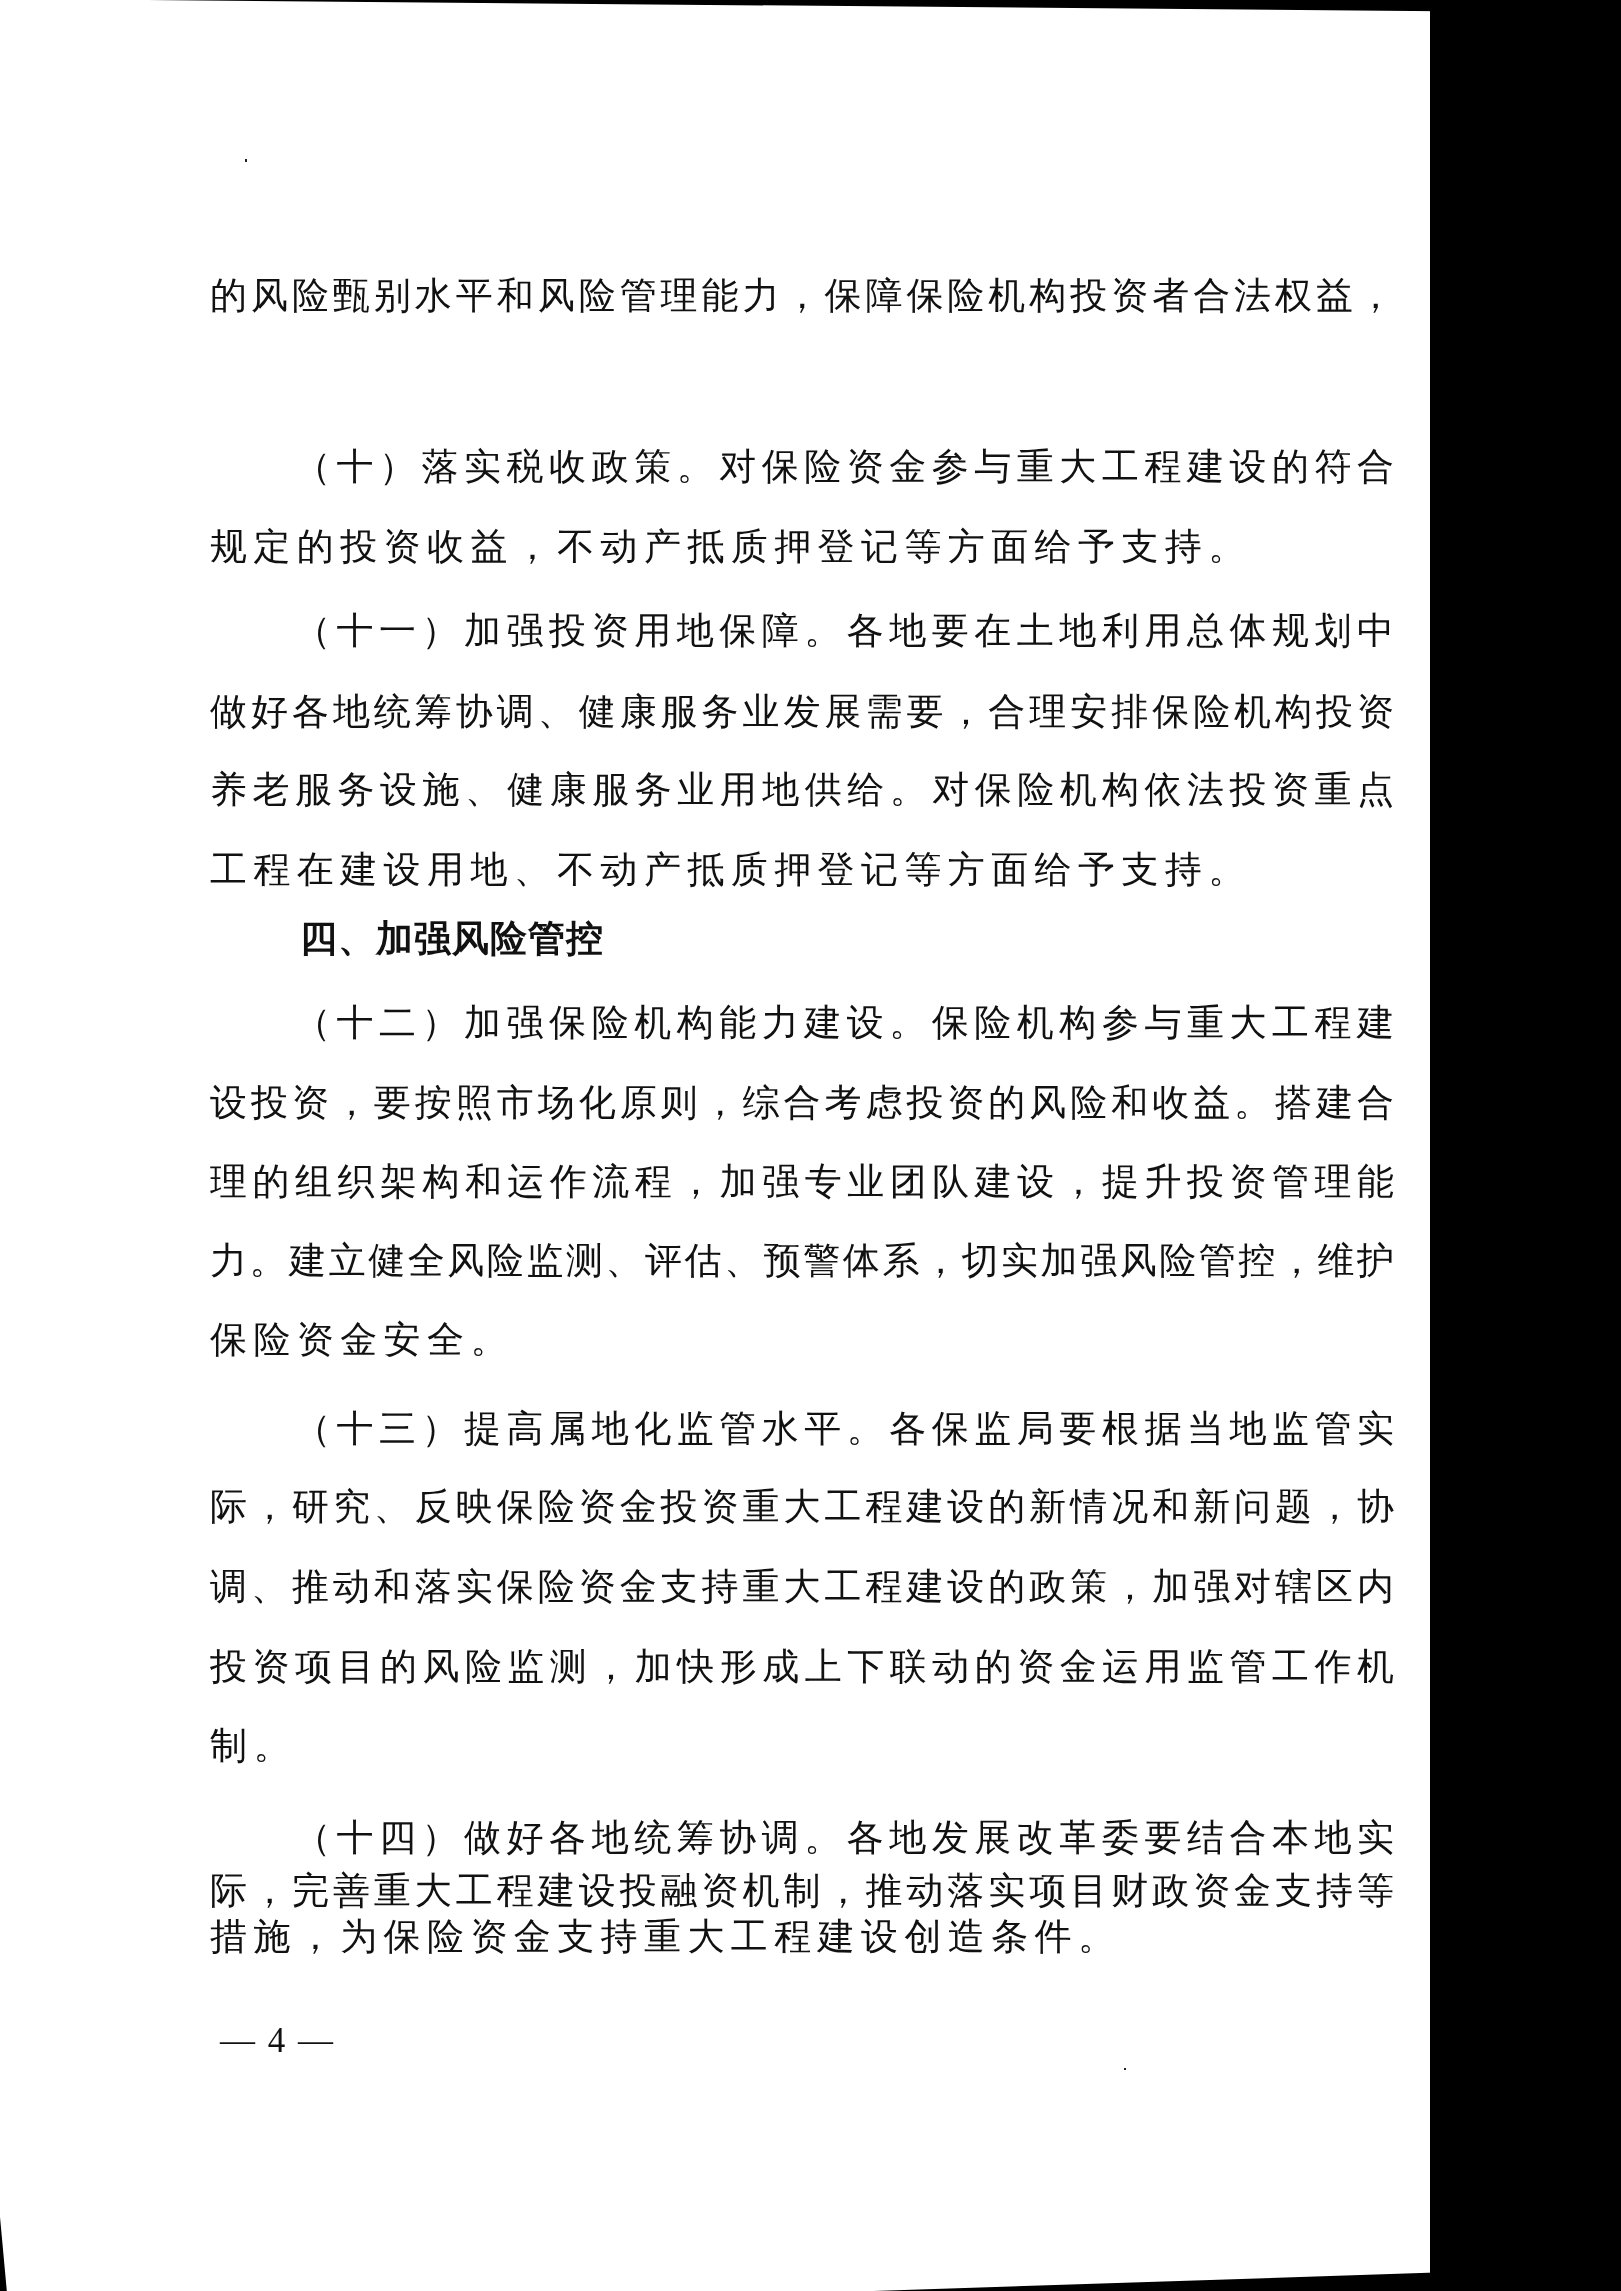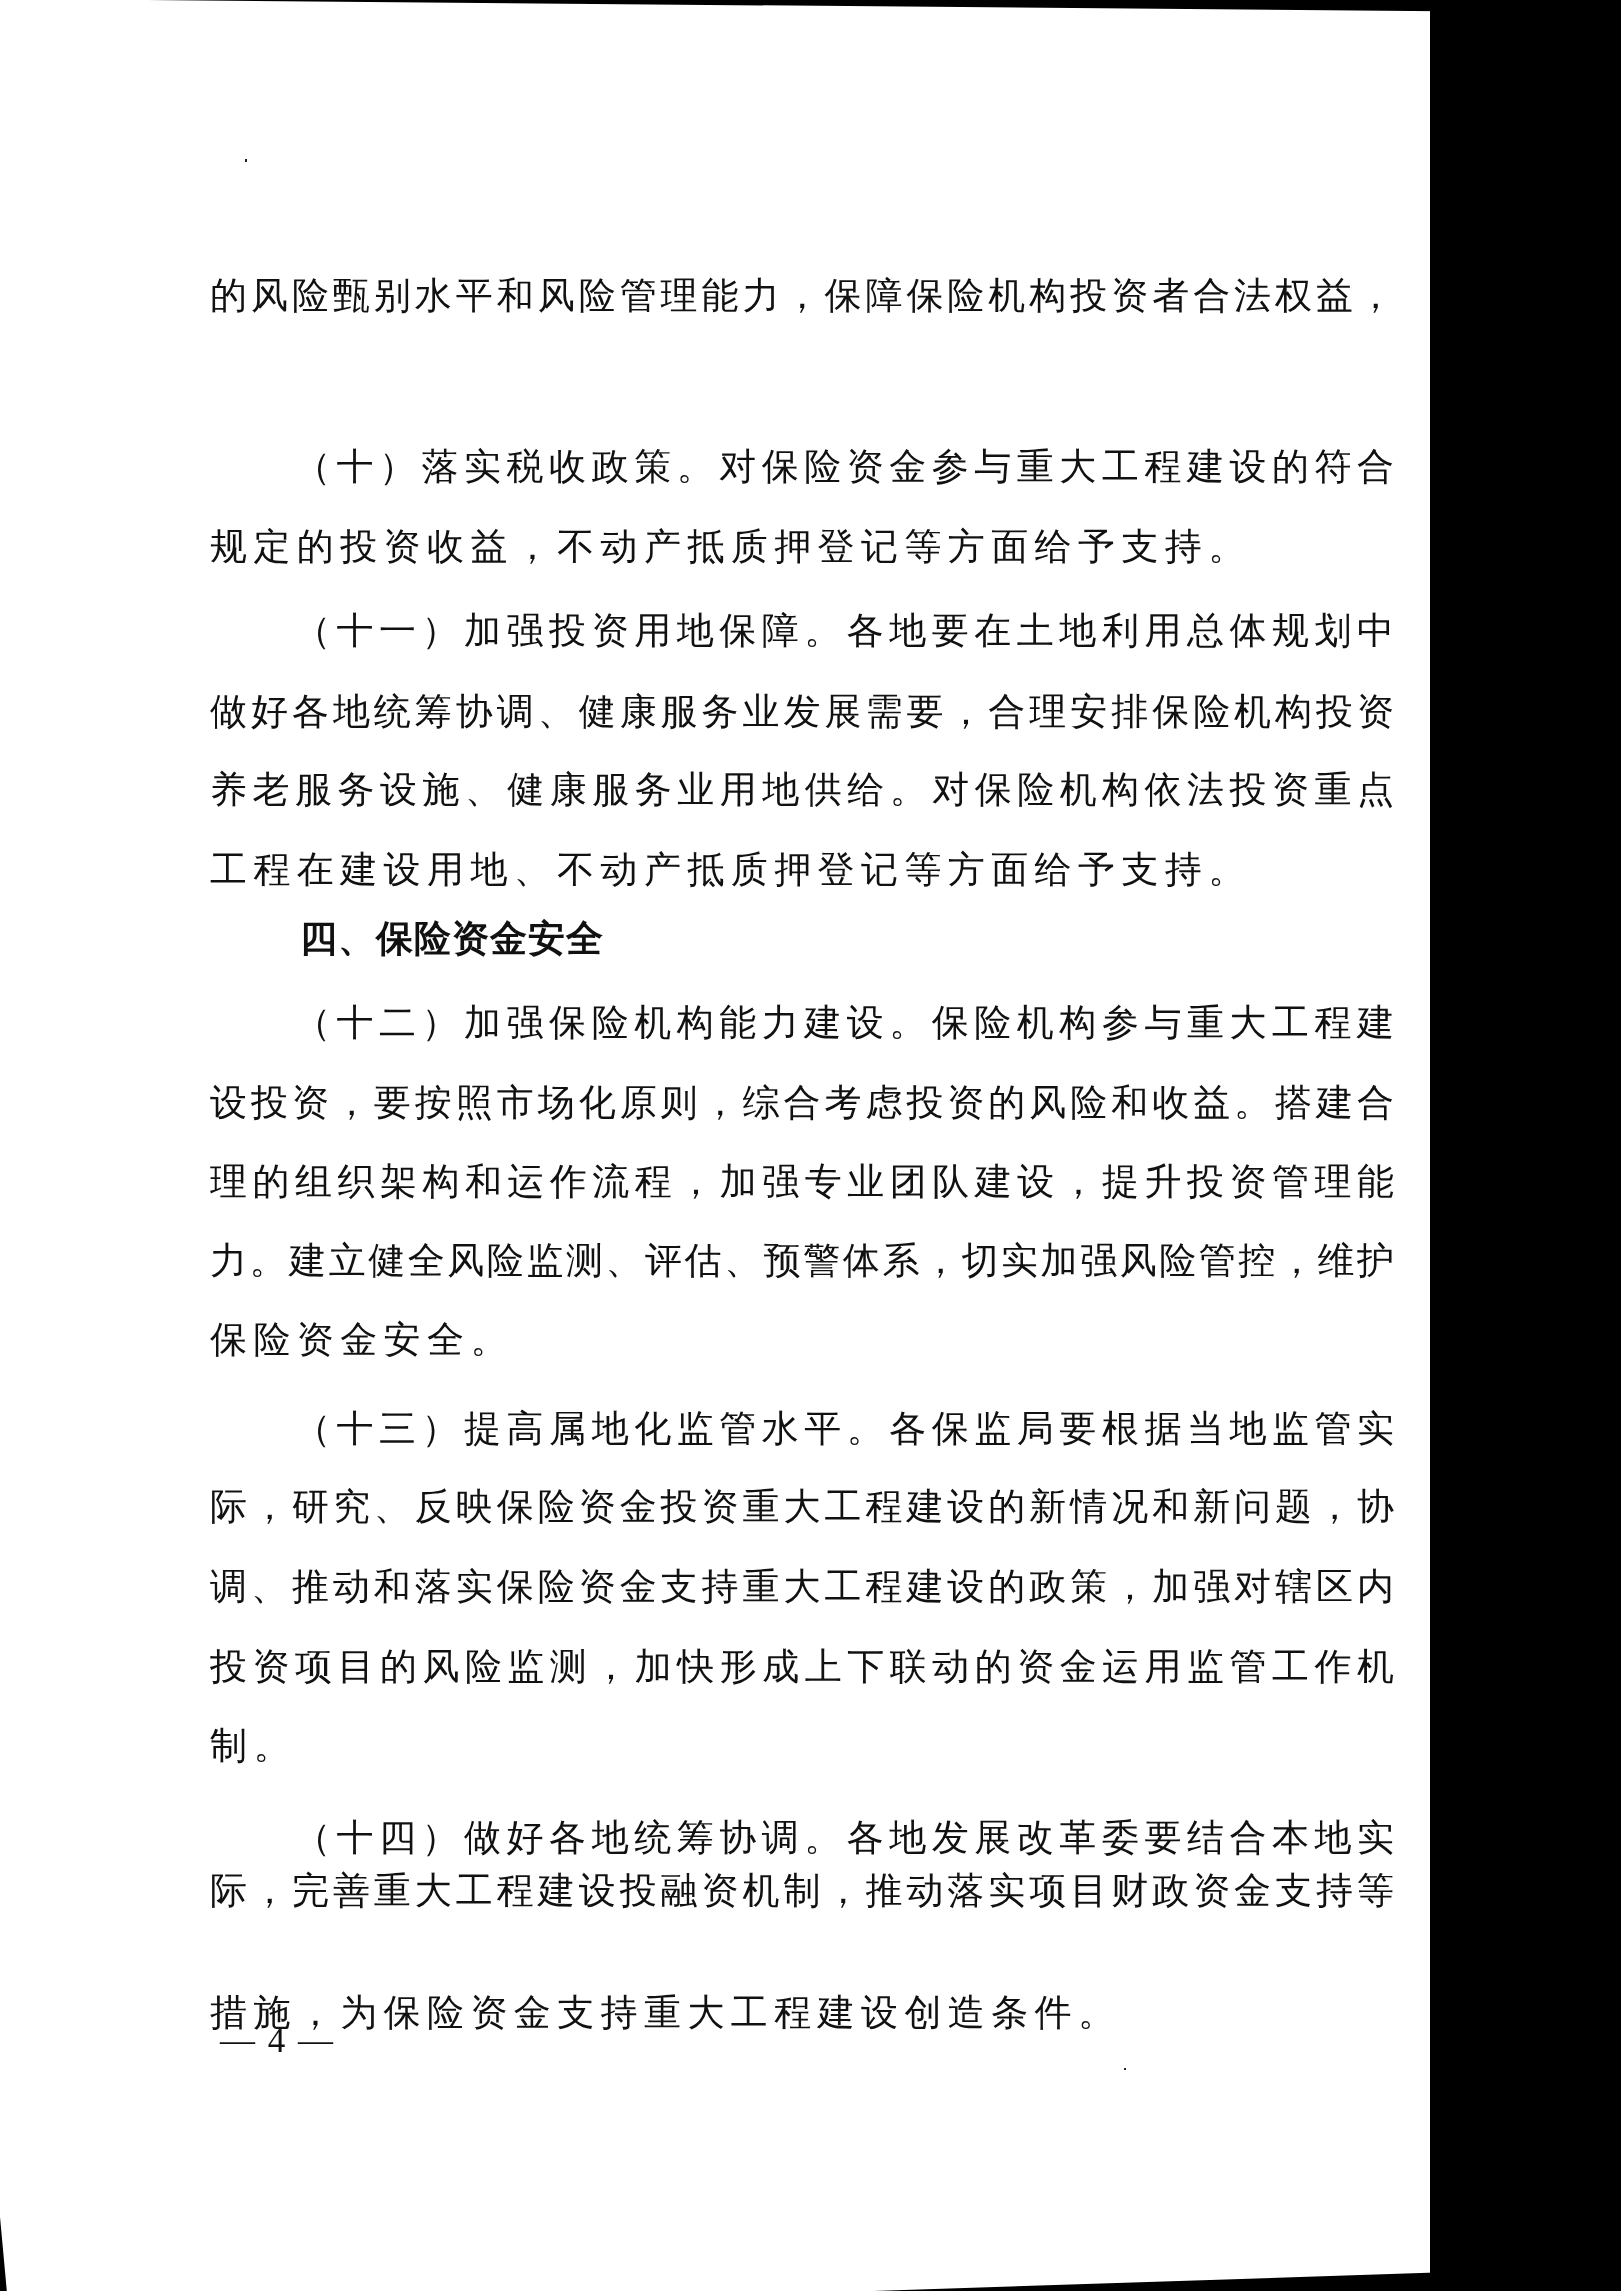--- a/index.html
+++ b/index.html
@@ -76,36 +76,36 @@
   <div class="line" style="top:271px">的风险甄别水平和风险管理能力，保障保险机构投资者合法权益，</div>
 
   <div class="line indent" style="top:442px">（十）落实税收政策。对保险资金参与重大工程建设的符合</div>
   <div class="line last" style="top:522px">规定的投资收益，不动产抵质押登记等方面给予支持。</div>
 
   <div class="line indent" style="top:606px">（十一）加强投资用地保障。各地要在土地利用总体规划中</div>
   <div class="line" style="top:687px">做好各地统筹协调、健康服务业发展需要，合理安排保险机构投资</div>
   <div class="line last" style="top:845px">工程在建设用地、不动产抵质押登记等方面给予支持。</div>
   <div class="line" style="top:765px">养老服务设施、健康服务业用地供给。对保险机构依法投资重点</div>
 
-  <div class="line heading" style="top:914px">四、保险资金安全</div>
+  <div class="line heading" style="top:914px">四、加强风险管控</div>
 
   <div class="line indent" style="top:998px">（十二）加强保险机构能力建设。保险机构参与重大工程建</div>
   <div class="line" style="top:1078px">设投资，要按照市场化原则，综合考虑投资的风险和收益。搭建合</div>
   <div class="line" style="top:1157px">理的组织架构和运作流程，加强专业团队建设，提升投资管理能</div>
   <div class="line" style="top:1236px">力。建立健全风险监测、评估、预警体系，切实加强风险管控，维护</div>
   <div class="line last" style="top:1315px">保险资金安全。</div>
 
   <div class="line indent" style="top:1404px">（十三）提高属地化监管水平。各保监局要根据当地监管实</div>
   <div class="line" style="top:1482px">际，研究、反映保险资金投资重大工程建设的新情况和新问题，协</div>
   <div class="line" style="top:1562px">调、推动和落实保险资金支持重大工程建设的政策，加强对辖区内</div>
   <div class="line" style="top:1642px">投资项目的风险监测，加快形成上下联动的资金运用监管工作机</div>
   <div class="line last" style="top:1721px">制。</div>
 
   <div class="line indent" style="top:1813px">（十四）做好各地统筹协调。各地发展改革委要结合本地实</div>
   <div class="line" style="top:1866px">际，完善重大工程建设投融资机制，推动落实项目财政资金支持等</div>
-  <div class="line last" style="top:1988px">措施，为保险资金支持重大工程建设创造条件。</div>
+  <div class="line last" style="top:1912px">措施，为保险资金支持重大工程建设创造条件。</div>
 
   <div class="page-number">— 4 —</div>
 
   <div class="speck" style="left:245px; top:159px; width:2px; height:2.9px;"></div>
   <div class="speck" style="left:1124px; top:2068px; width:2px; height:2px;"></div>
 </div>
 
 
 </body></html>

